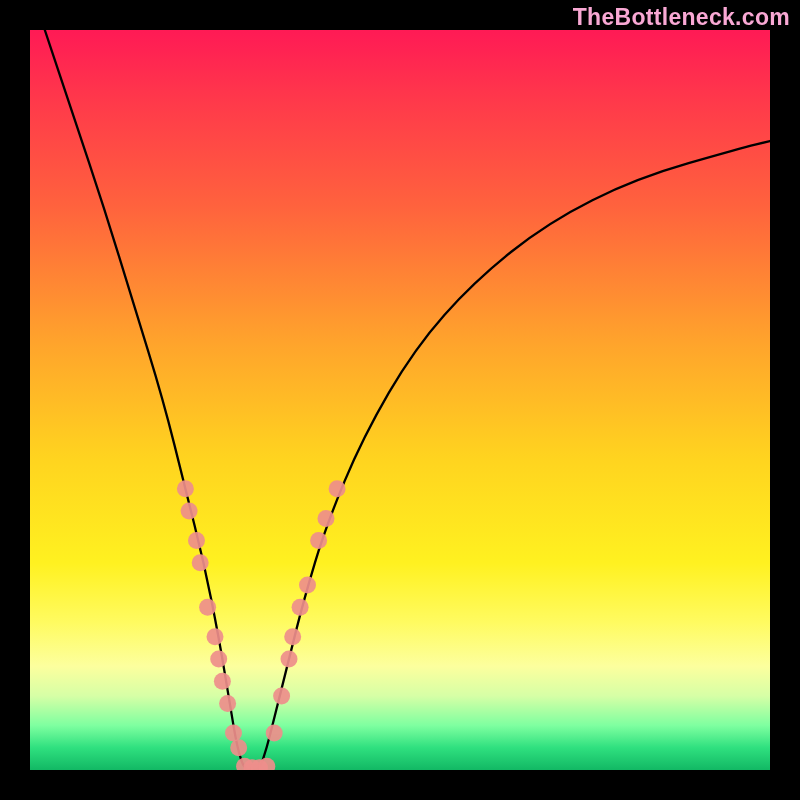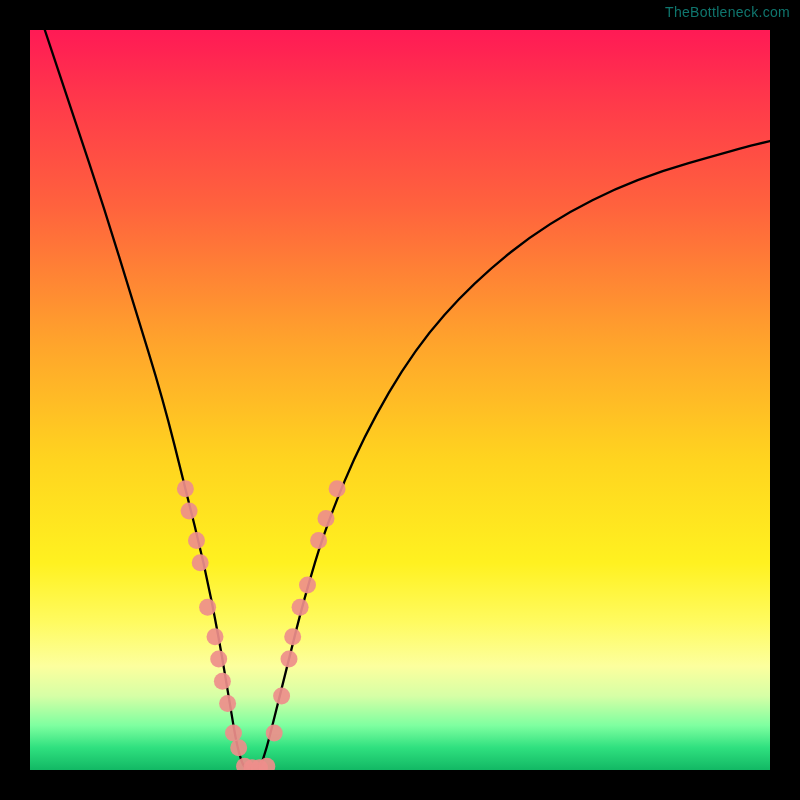--- a/index.html
+++ b/index.html
@@ -14,23 +14,23 @@
   .outer {
     width: 800px;
     height: 800px;
     background: #000;
     position: relative;
   }
   .watermark {
     position: absolute;
     top: 4px;
     right: 10px;
-    color: #0f766e;
-    font-size: 14px;
-    font-weight: 400;
+    color: #f9a8d4;
+    font-size: 23px;
+    font-weight: 700;
     letter-spacing: 0.3px;
     z-index: 5;
   }
   .plot {
     position: absolute;
     left: 30px;
     top: 30px;
     width: 740px;
     height: 740px;
     background: linear-gradient(

